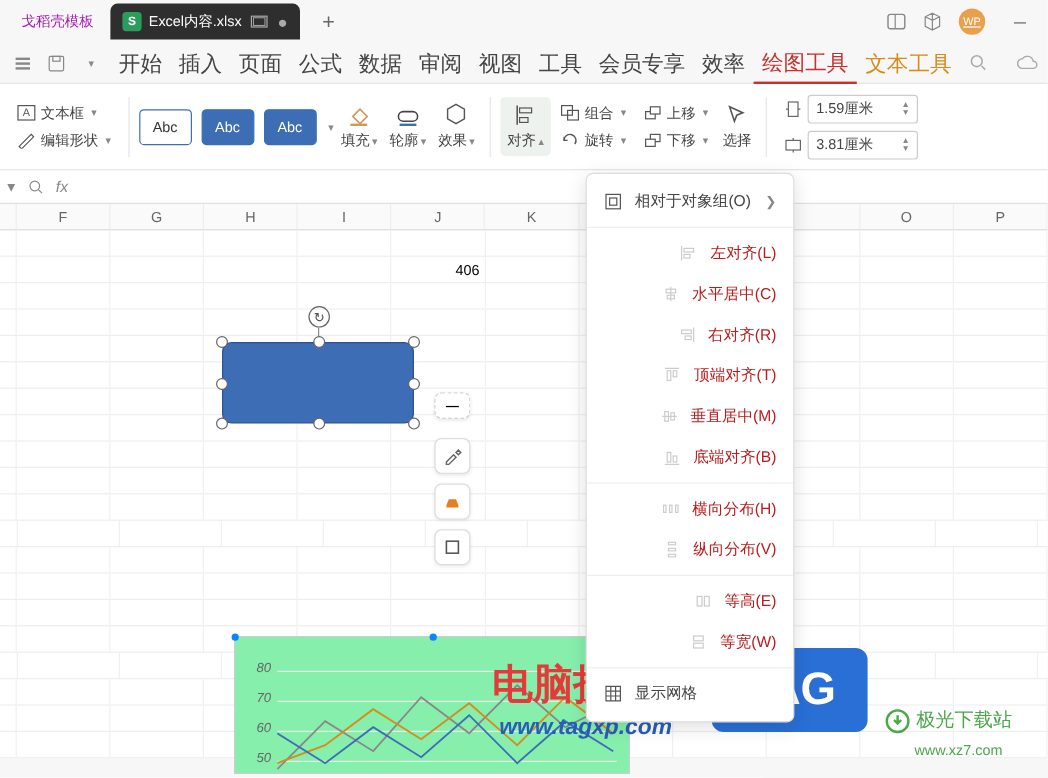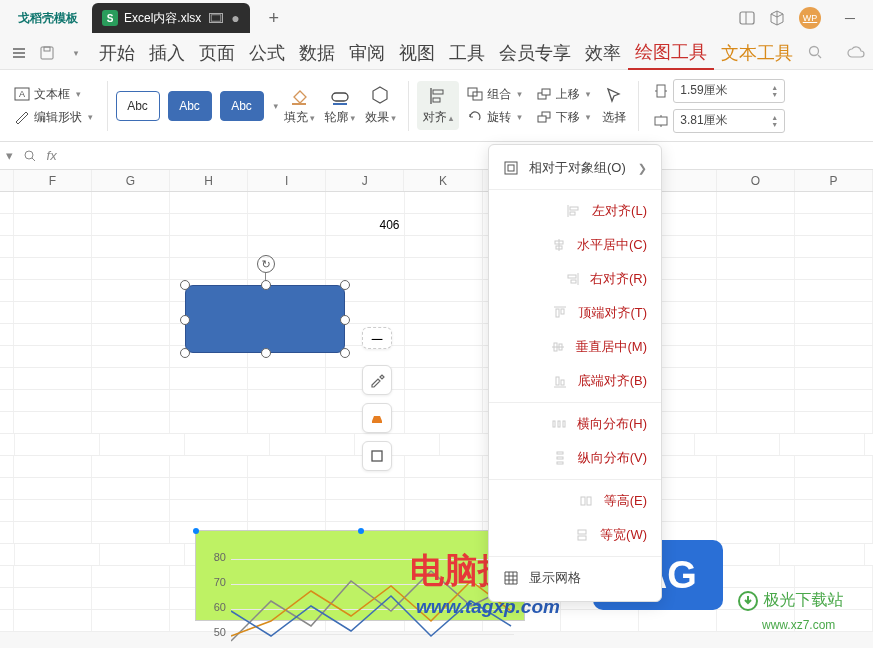--- a/index.html
+++ b/index.html
@@ -1,20 +1,20 @@
 <!DOCTYPE html>
 <html><head>
 <meta charset="utf-8">
 <style>
   * { margin: 0; padding: 0; box-sizing: border-box; font-family: "Microsoft YaHei", sans-serif; }
   body { background: #f7f7f7; width: 873px; height: 648px; overflow: hidden; position: relative; }
   
   .title-bar { height: 36px; display: flex; align-items: center; background: #f7f7f7; padding: 0 8px; }
   .tab { height: 30px; display: flex; align-items: center; padding: 0 10px; font-size: 12px; border-radius: 6px 6px 0 0; margin-right: 4px; }
-  .tab.inactive { color: #0f766e; font-weight: bold; }
+  .tab.inactive { color: #a21caf; }
   .tab.active { background: #2e2e2e; color: #fff; }
   .tab-icon-s { width: 16px; height: 16px; background: #2a9d5c; border-radius: 3px; color: #fff; display: flex; align-items: center; justify-content: center; font-size: 10px; font-weight: bold; margin-right: 6px; }
   .tab-mini-icon { width: 14px; height: 10px; border: 1px solid #aaa; margin-left: 8px; }
   .tab-close { margin-left: 8px; color: #aaa; font-size: 14px; }
   .add-tab { width: 28px; height: 28px; display: flex; align-items: center; justify-content: center; font-size: 18px; color: #666; margin-left: 6px; }
   .title-right { margin-left: auto; display: flex; align-items: center; gap: 14px; }
   .title-icon { width: 16px; height: 16px; color: #888; }
   .avatar { width: 22px; height: 22px; border-radius: 50%; background: #e8a04d; color: #fff; font-size: 9px; display: flex; align-items: center; justify-content: center; text-decoration: underline; }
   .win-btn { width: 30px; text-align: center; color: #666; font-size: 14px; }
 
@@ -30,21 +30,21 @@
   .tb-group { display: flex; flex-direction: column; gap: 6px; padding: 0 6px; }
   .tb-btn-row { display: flex; align-items: center; gap: 4px; font-size: 12px; color: #444; }
   .tb-icon { width: 16px; height: 16px; display: inline-flex; align-items: center; justify-content: center; }
   .drop { font-size: 9px; color: #888; margin-left: 2px; }
   .divider-v { width: 1px; height: 50px; background: #e5e5e5; margin: 0 6px; }
   .preset-box { width: 44px; height: 30px; border: 1px solid #3d6db5; border-radius: 4px; display: flex; align-items: center; justify-content: center; font-size: 12px; color: #333; }
   .preset-box.filled { background: #3d6db5; color: #fff; }
   .tb-vert-btn { display: flex; flex-direction: column; align-items: center; gap: 2px; font-size: 12px; color: #444; padding: 0 4px; }
   .tb-vicon { width: 22px; height: 22px; }
   .tb-vert-btn.active { background: #eef2ee; border-radius: 4px; padding: 4px 6px;}
-  .dim-input { width: 112px; height: 24px; border: 1px solid #ccc; border-radius: 3px; display: flex; align-items: center; padding: 0 6px; font-size: 12px; justify-content: space-between; }
+  .dim-input { width: 92px; height: 24px; border: 1px solid #ccc; border-radius: 3px; display: flex; align-items: center; padding: 0 6px; font-size: 12px; justify-content: space-between; }
   .dim-arrows { display:flex; flex-direction:column; font-size:7px; line-height:7px; color:#888;}
 
   .formula-bar { height: 28px; background: #fff; display: flex; align-items: center; border-bottom: 1px solid #e0e0e0; padding: 0 6px; gap: 10px; }
   .fb-icon { color: #888; font-size: 13px; }
   .fx { font-style: italic; color: #888; font-size: 13px; }
 
   .grid-area { position: relative; background: #fff; }
   .col-headers { display: flex; height: 22px; background: #fafafa; border-bottom: 1px solid #ddd; }
   .col-h { width: 85px; text-align: center; font-size: 12px; color: #666; border-right: 1px solid #eee; line-height: 22px; }
   .col-h:first-child { width: 15px; }
@@ -68,21 +68,21 @@
   .ft.orange { color: #e67e22; }
   .ft.dash { width:30px; height:22px; top:-8px; position:relative; border:1px dashed #ccc;}
 
   .dropdown-menu { position: absolute; left: 488px; top: 144px; width: 174px; background: #fff; border: 1px solid #ddd; border-radius: 6px; box-shadow: 0 4px 16px rgba(0,0,0,0.12); padding: 6px 0; z-index: 100; }
   .dd-item { display: flex; align-items: center; padding: 8px 14px; font-size: 13px; gap: 10px; color: #444; }
   .dd-item.disabled { color: #b91c1c; justify-content: flex-end; }
   .dd-item .dd-icon { width: 16px; height: 16px; flex-shrink: 0; }
   .dd-item .arrow { margin-left: auto; color: #888; font-size: 11px;}
   .dd-sep { height: 1px; background: #eee; margin: 4px 0; }
 
-  .chart-box { position: absolute; left: 195px; top: 530px; width: 330px; height: 91px; background: #bef264; border: 1px solid #ccc; }
+  .chart-box { position: absolute; left: 195px; top: 530px; width: 330px; height: 115px; background: #86efac; border: 1px solid #ccc; font-style: italic; }
   .chart-y { position: absolute; left: 10px; font-size: 11px; color: #666; text-align: right; width: 20px; }
   .chart-grid-line { position: absolute; left: 35px; right: 10px; height: 1px; background: #e8e8e8; }
 
   .watermark1 { position: absolute; left: 410px; top: 548px; font-size: 34px; font-weight: bold; color: #e63939; font-family: "SimHei"; z-index:50;}
   .watermark1-sub { position: absolute; left: 416px; top: 596px; font-size: 19px; font-weight: bold; color: #2a5db8; font-style: italic; z-index:50;}
   .tag-badge { position: absolute; left: 593px; top: 540px; width: 130px; height: 70px; background: #2a6fd6; border-radius: 10px; color: #fff; font-size: 38px; font-weight: bold; display: flex; align-items: center; justify-content: center; z-index:50;}
   .xz-logo { position: absolute; left: 737px; top: 590px; font-size: 16px; color: #4aa84a; z-index:50;}
   .xz-url { position: absolute; left: 762px; top: 618px; font-size: 12px; color: #4aa84a; z-index:50;}
   .corner-dot{ position:absolute; width:6px; height:6px; background:#0a84ff; border-radius:50%;}
 

